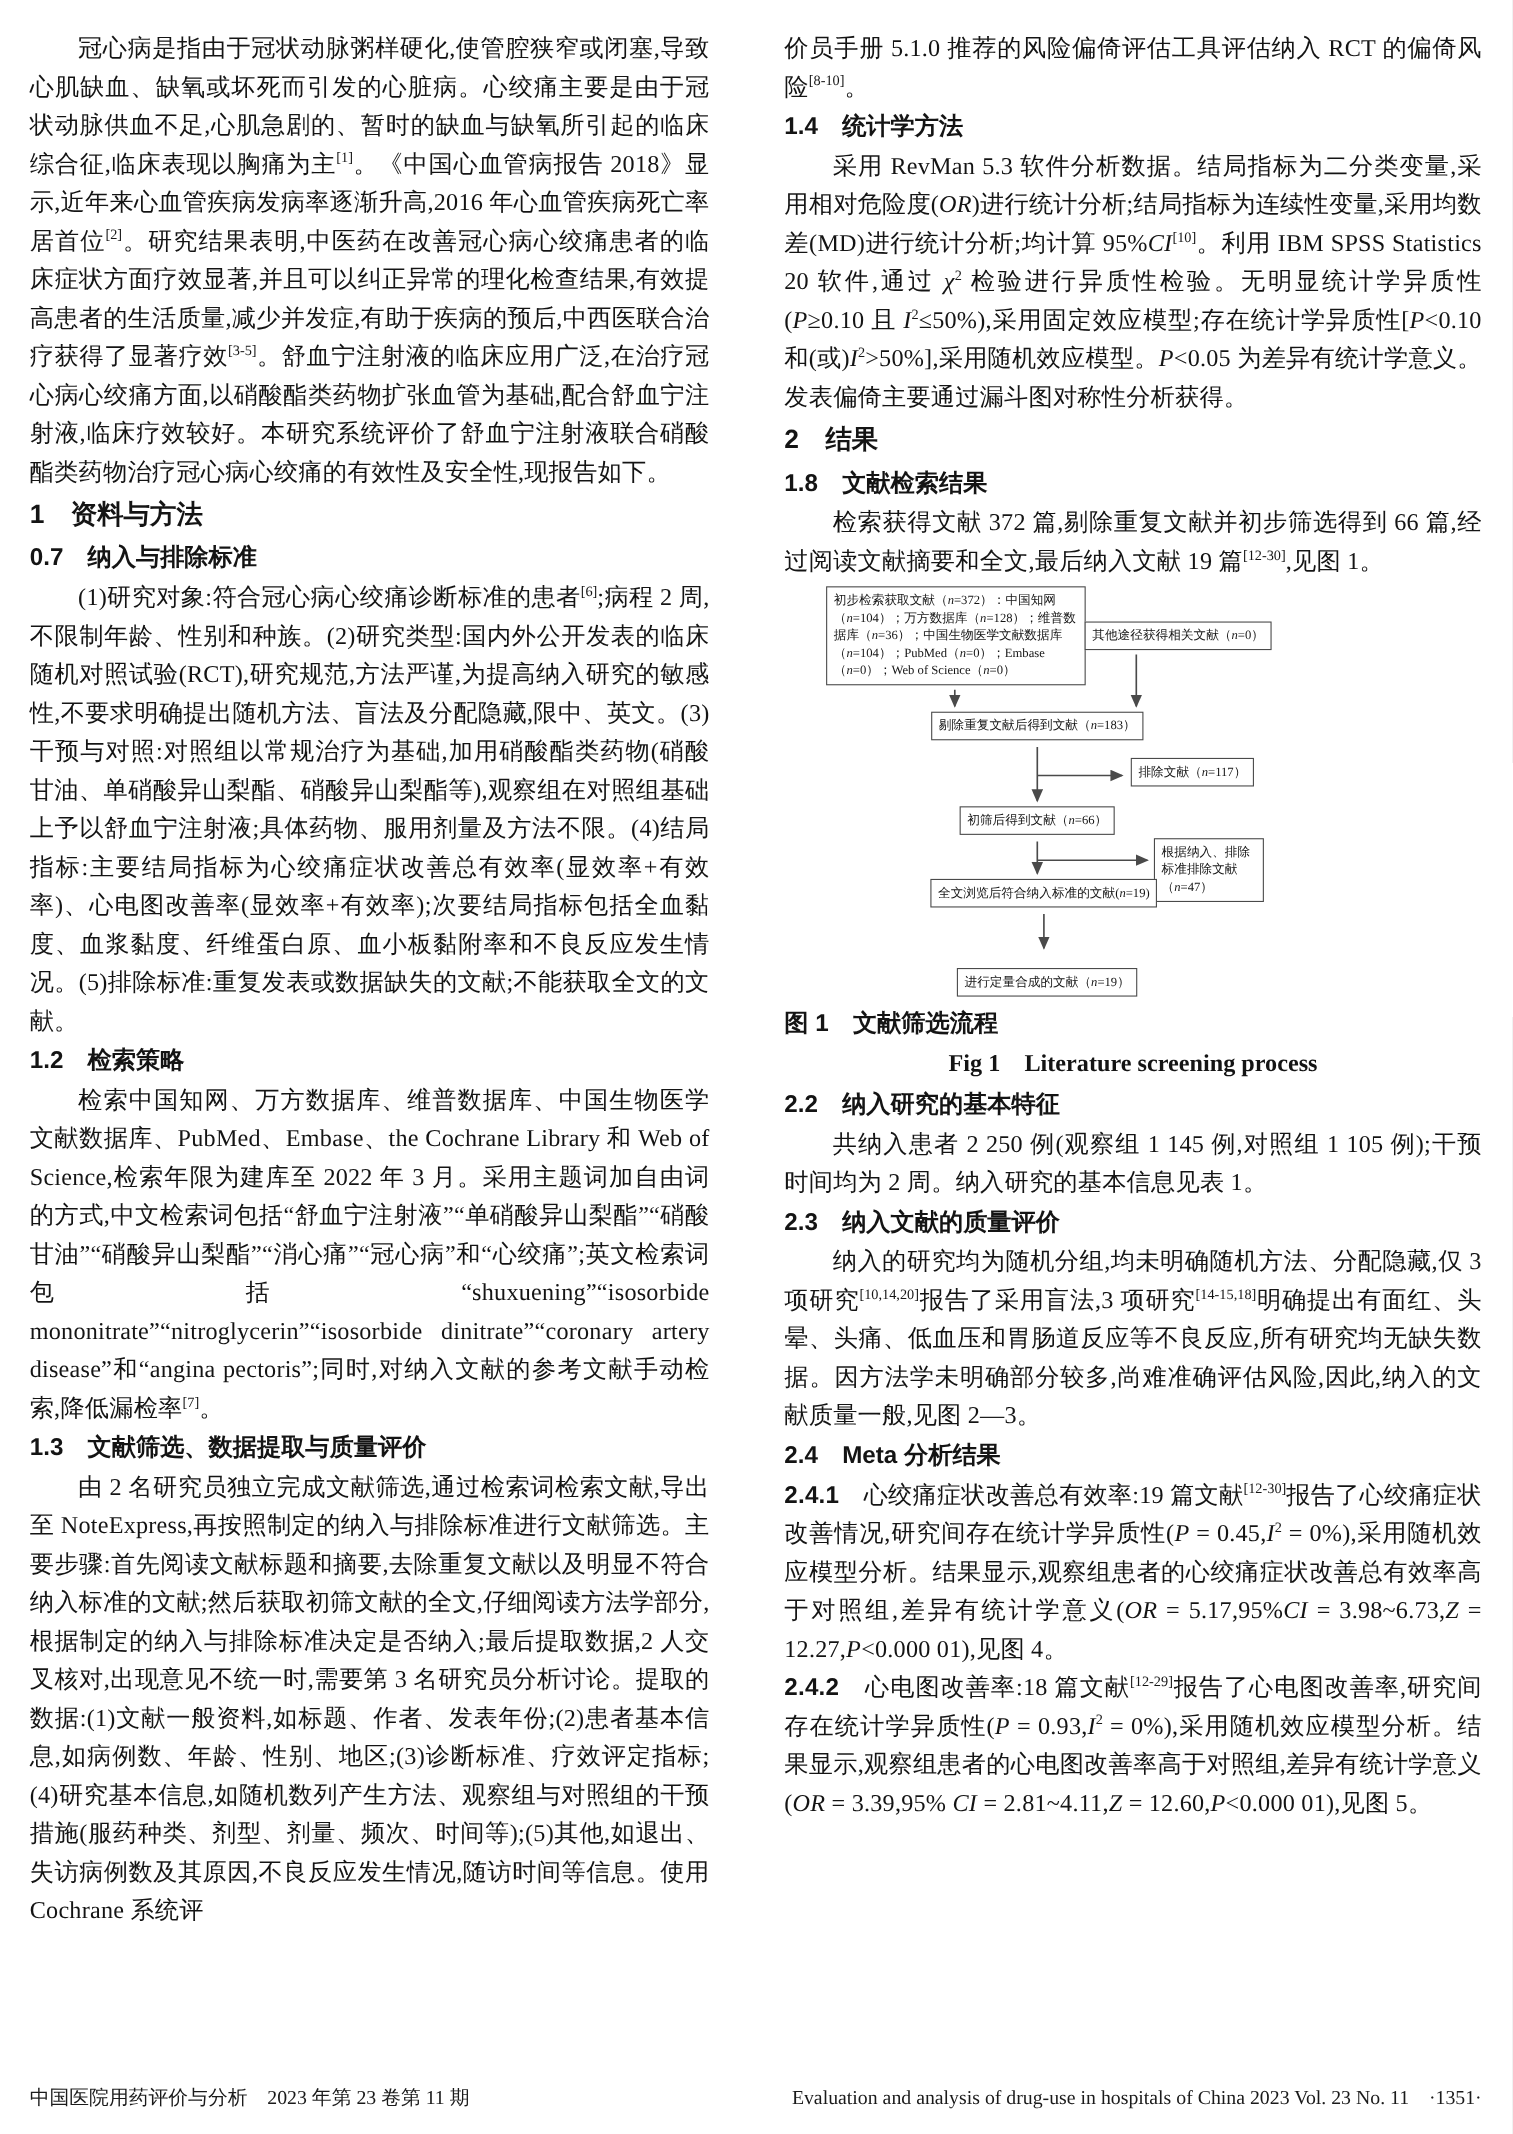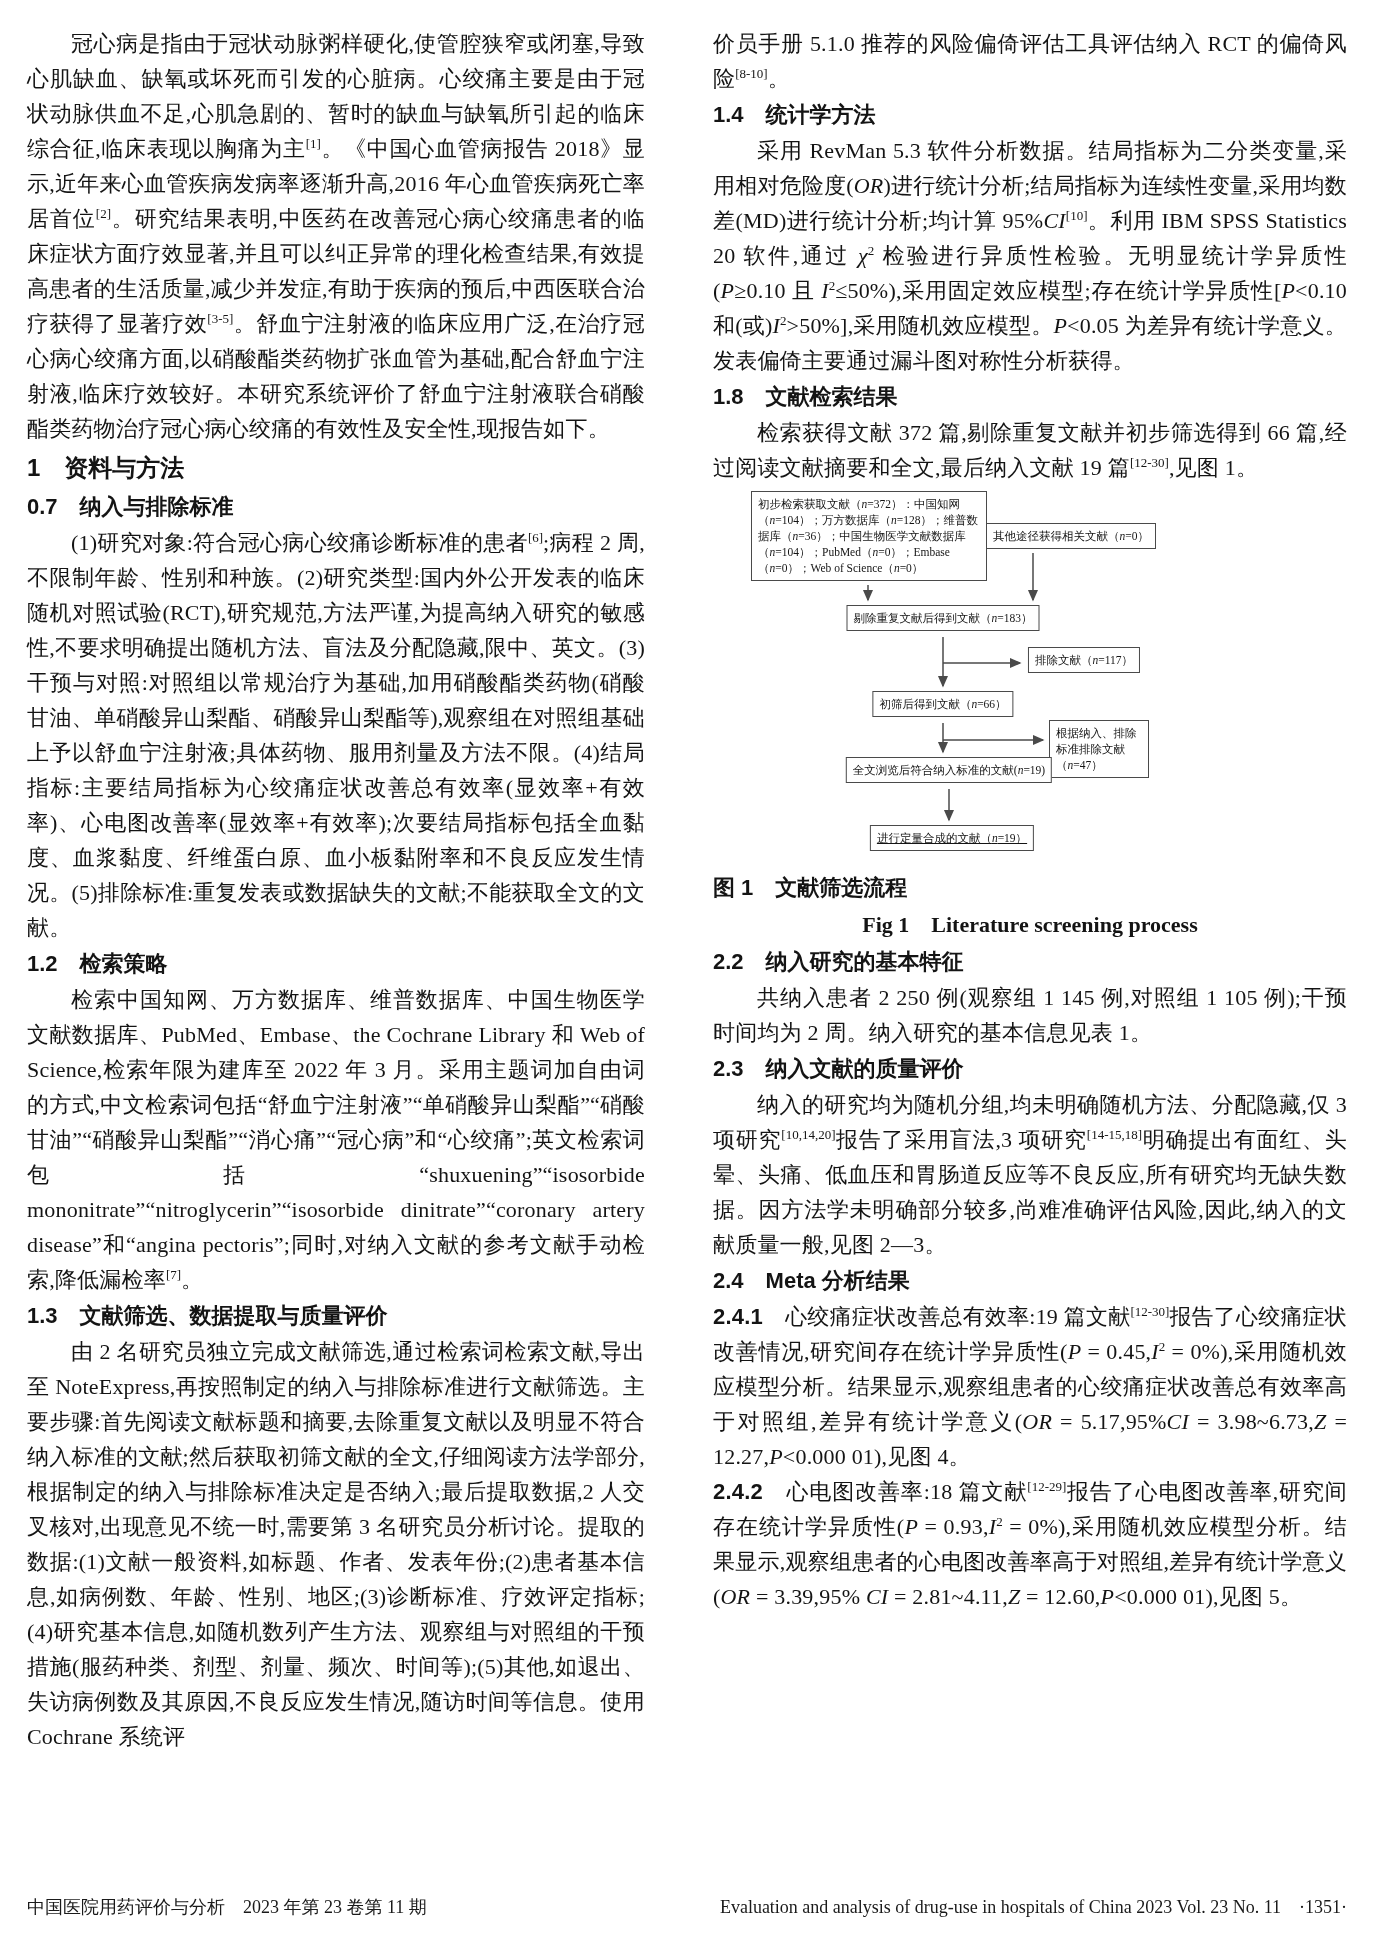--- a/index.html
+++ b/index.html
@@ -89,20 +89,21 @@
       <h3 class="sec2">1.2　检索策略</h3>
       <p class="body indent">检索中国知网、万方数据库、维普数据库、中国生物医学文献数据库、PubMed、Embase、the Cochrane Library 和 Web of Science,检索年限为建库至 2022 年 3 月。采用主题词加自由词的方式,中文检索词包括“舒血宁注射液”“单硝酸异山梨酯”“硝酸甘油”“硝酸异山梨酯”“消心痛”“冠心病”和“心绞痛”;英文检索词包括“shuxuening”“isosorbide mononitrate”“nitroglycerin”“isosorbide dinitrate”“coronary artery disease”和“angina pectoris”;同时,对纳入文献的参考文献手动检索,降低漏检率<sup>[7]</sup>。</p>
       <h3 class="sec2">1.3　文献筛选、数据提取与质量评价</h3>
       <p class="body indent">由 2 名研究员独立完成文献筛选,通过检索词检索文献,导出至 NoteExpress,再按照制定的纳入与排除标准进行文献筛选。主要步骤:首先阅读文献标题和摘要,去除重复文献以及明显不符合纳入标准的文献;然后获取初筛文献的全文,仔细阅读方法学部分,根据制定的纳入与排除标准决定是否纳入;最后提取数据,2 人交叉核对,出现意见不统一时,需要第 3 名研究员分析讨论。提取的数据:(1)文献一般资料,如标题、作者、发表年份;(2)患者基本信息,如病例数、年龄、性别、地区;(3)诊断标准、疗效评定指标;(4)研究基本信息,如随机数列产生方法、观察组与对照组的干预措施(服药种类、剂型、剂量、频次、时间等);(5)其他,如退出、失访病例数及其原因,不良反应发生情况,随访时间等信息。使用 Cochrane 系统评</p>
     </div>
 
     <div class="col">
       <p class="body">价员手册 5.1.0 推荐的风险偏倚评估工具评估纳入 RCT 的偏倚风险<sup>[8-10]</sup>。</p>
       <h3 class="sec2">1.4　统计学方法</h3>
       <p class="body indent">采用 RevMan 5.3 软件分析数据。结局指标为二分类变量,采用相对危险度(<i>OR</i>)进行统计分析;结局指标为连续性变量,采用均数差(MD)进行统计分析;均计算 95%<i>CI</i><sup>[10]</sup>。利用 IBM SPSS Statistics 20 软件,通过 <i>χ</i><sup>2</sup> 检验进行异质性检验。无明显统计学异质性(<i>P</i>≥0.10 且 <i>I</i><sup>2</sup>≤50%),采用固定效应模型;存在统计学异质性[<i>P</i>&lt;0.10 和(或)<i>I</i><sup>2</sup>&gt;50%],采用随机效应模型。<i>P</i>&lt;0.05 为差异有统计学意义。发表偏倚主要通过漏斗图对称性分析获得。</p>
+      <h2 class="sec1">2　结果</h2>
       <h3 class="sec2">1.8　文献检索结果</h3>
       <p class="body indent">检索获得文献 372 篇,剔除重复文献并初步筛选得到 66 篇,经过阅读文献摘要和全文,最后纳入文献 19 篇<sup>[12-30]</sup>,见图 1。</p>
 
       <figure class="flowchart">
         <svg width="634" height="378" viewBox="0 0 634 378">
           <defs>
             <marker id="ah" markerWidth="9" markerHeight="8" refX="7" refY="3.5" orient="auto">
               <path d="M0,0 L8,3.5 L0,7 z" fill="#4a4a4a"></path>
             </marker>
           </defs>
@@ -116,21 +117,21 @@
             <line x1="236" y1="300" x2="236" y2="331" marker-end="url(#ah)"></line>
           </g>
         </svg>
         <div class="fbox multi" style="left:38px;top:2px;width:236px;">初步检索获取文献（<i>n</i>=372）：中国知网（<i>n</i>=104）；万方数据库（<i>n</i>=128）；维普数据库（<i>n</i>=36）；中国生物医学文献数据库（<i>n</i>=104）；PubMed（<i>n</i>=0）；Embase（<i>n</i>=0）；Web of Science（<i>n</i>=0）</div>
         <div class="fbox centered" style="left:358px;top:34px;">其他途径获得相关文献（<i>n</i>=0）</div>
         <div class="fbox centered" style="left:230px;top:116px;">剔除重复文献后得到文献（<i>n</i>=183）</div>
         <div class="fbox centered" style="left:371px;top:158px;">排除文献（<i>n</i>=117）</div>
         <div class="fbox centered" style="left:230px;top:202px;">初筛后得到文献（<i>n</i>=66）</div>
         <div class="fbox multi" style="left:336px;top:231px;width:100px;">根据纳入、排除标准排除文献（<i>n</i>=47）</div>
         <div class="fbox centered" style="left:236px;top:268px;">全文浏览后符合纳入标准的文献(<i>n</i>=19)</div>
-        <div class="fbox centered" style="left:239px;top:336px;text-decoration:underline;">进行定量合成的文献（<i>n</i>=19）</div>
+        <div class="fbox centered" style="left:239px;top:349px;">进行定量合成的文献（<i>n</i>=19）</div>
       </figure>
       <div class="cap-cn">图 1　文献筛选流程</div>
       <div class="cap-en">Fig 1　Literature screening process</div>
 
       <h3 class="sec2">2.2　纳入研究的基本特征</h3>
       <p class="body indent">共纳入患者 2 250 例(观察组 1 145 例,对照组 1 105 例);干预时间均为 2 周。纳入研究的基本信息见表 1。</p>
       <h3 class="sec2">2.3　纳入文献的质量评价</h3>
       <p class="body indent">纳入的研究均为随机分组,均未明确随机方法、分配隐藏,仅 3 项研究<sup>[10,14,20]</sup>报告了采用盲法,3 项研究<sup>[14-15,18]</sup>明确提出有面红、头晕、头痛、低血压和胃肠道反应等不良反应,所有研究均无缺失数据。因方法学未明确部分较多,尚难准确评估风险,因此,纳入的文献质量一般,见图 2—3。</p>
       <h3 class="sec2">2.4　Meta 分析结果</h3>
       <p class="body"><span class="hnum">2.4.1</span>　心绞痛症状改善总有效率:19 篇文献<sup>[12-30]</sup>报告了心绞痛症状改善情况,研究间存在统计学异质性(<i>P</i> = 0.45,<i>I</i><sup>2</sup> = 0%),采用随机效应模型分析。结果显示,观察组患者的心绞痛症状改善总有效率高于对照组,差异有统计学意义(<i>OR</i> = 5.17,95%<i>CI</i> = 3.98~6.73,<i>Z</i> = 12.27,<i>P</i>&lt;0.000 01),见图 4。</p>

